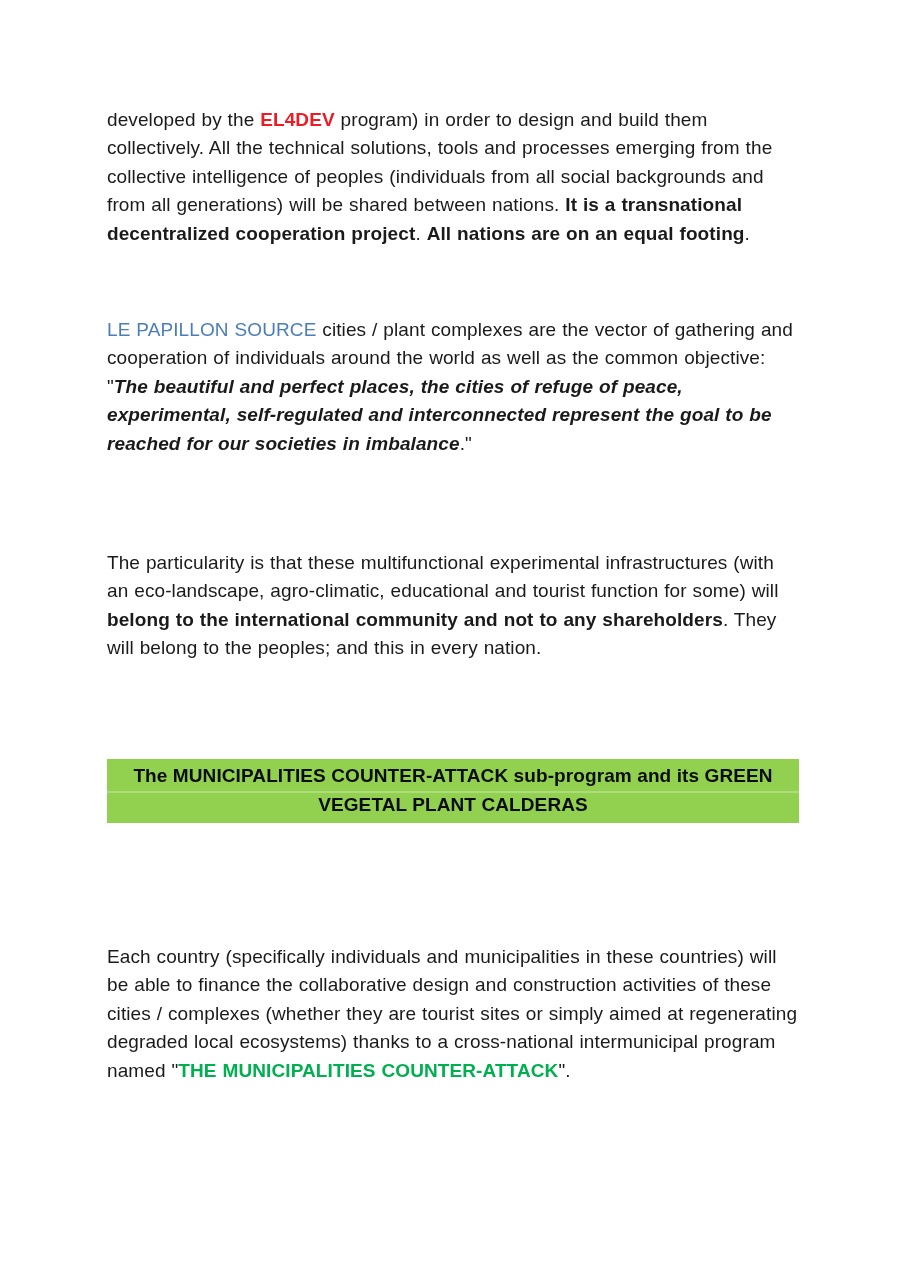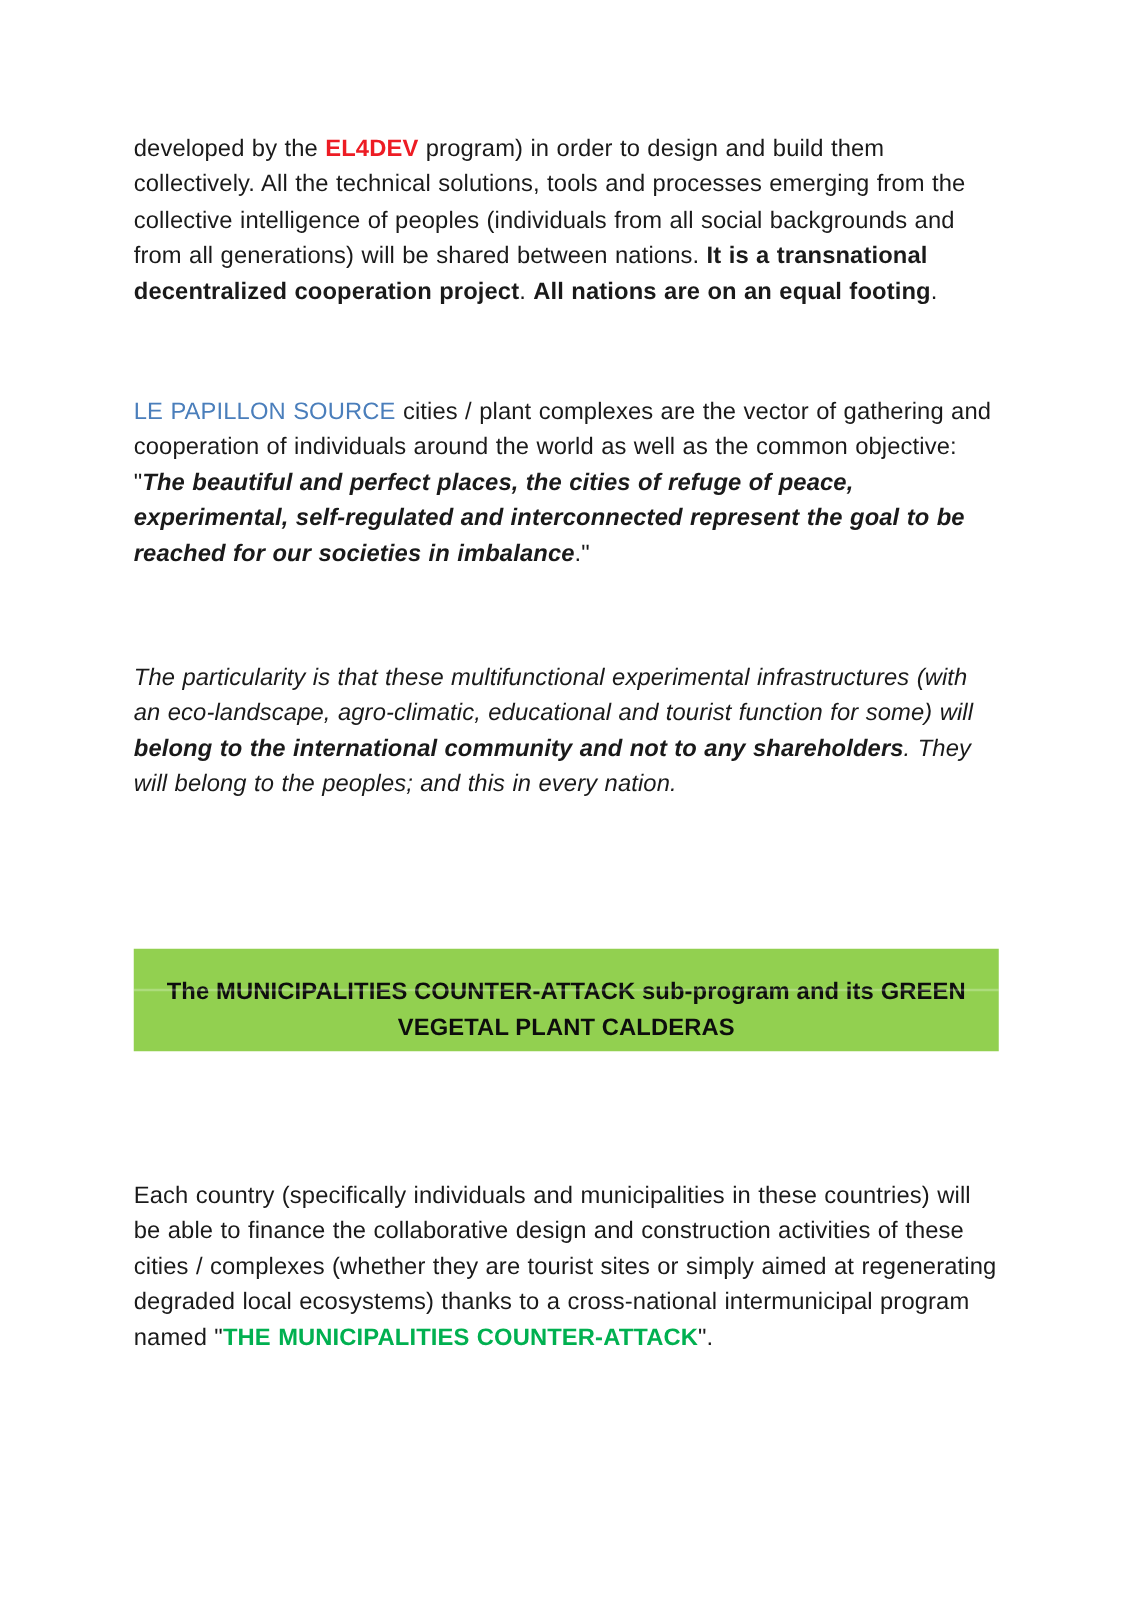--- a/index.html
+++ b/index.html
@@ -26,38 +26,38 @@
     width: 692px;
     margin: 0;
     font-size: 19px;
     line-height: 28.4px;
     color: var(--c-body, #1a1a1a);
     letter-spacing: 0.1px;
     word-spacing: 0.5px;
   }
   .para-1 { top: 106px; }
   .para-2 { top: 316px; }
-  .para-3 { top: 529px; font-style: italic; }
+  .para-3 { top: 549px; }
   .para-4 { top: 943px; }
 
   .seg-normal     { font-weight: normal; }
   .seg-bold       { font-weight: bold; }
   .seg-bold-italic{ font-weight: bold; font-style: italic; }
   .seg-red-bold   { font-weight: bold; color: var(--c-red, #ed1c24); }
   .seg-blue-bold  { font-weight: normal; color: var(--c-blue, #4a7ebb); }
   .seg-green-bold { font-weight: bold; color: var(--c-green, #00b050); }
 
   .heading-band {
     position: absolute;
     left: 107px;
     top: 759px;
     width: 692px;
     min-height: 63px;
     box-sizing: border-box;
-    padding: 21px 8px 4px 8px;
+    padding: 3px 8px 4px 8px;
     background: var(--c-band, #92d050);
     color: #0d0d0d;
     font-size: 19px;
     font-weight: bold;
     line-height: 28.5px;
     text-align: center;
     letter-spacing: 0.1px;
   }
   
   .heading-band::after {

